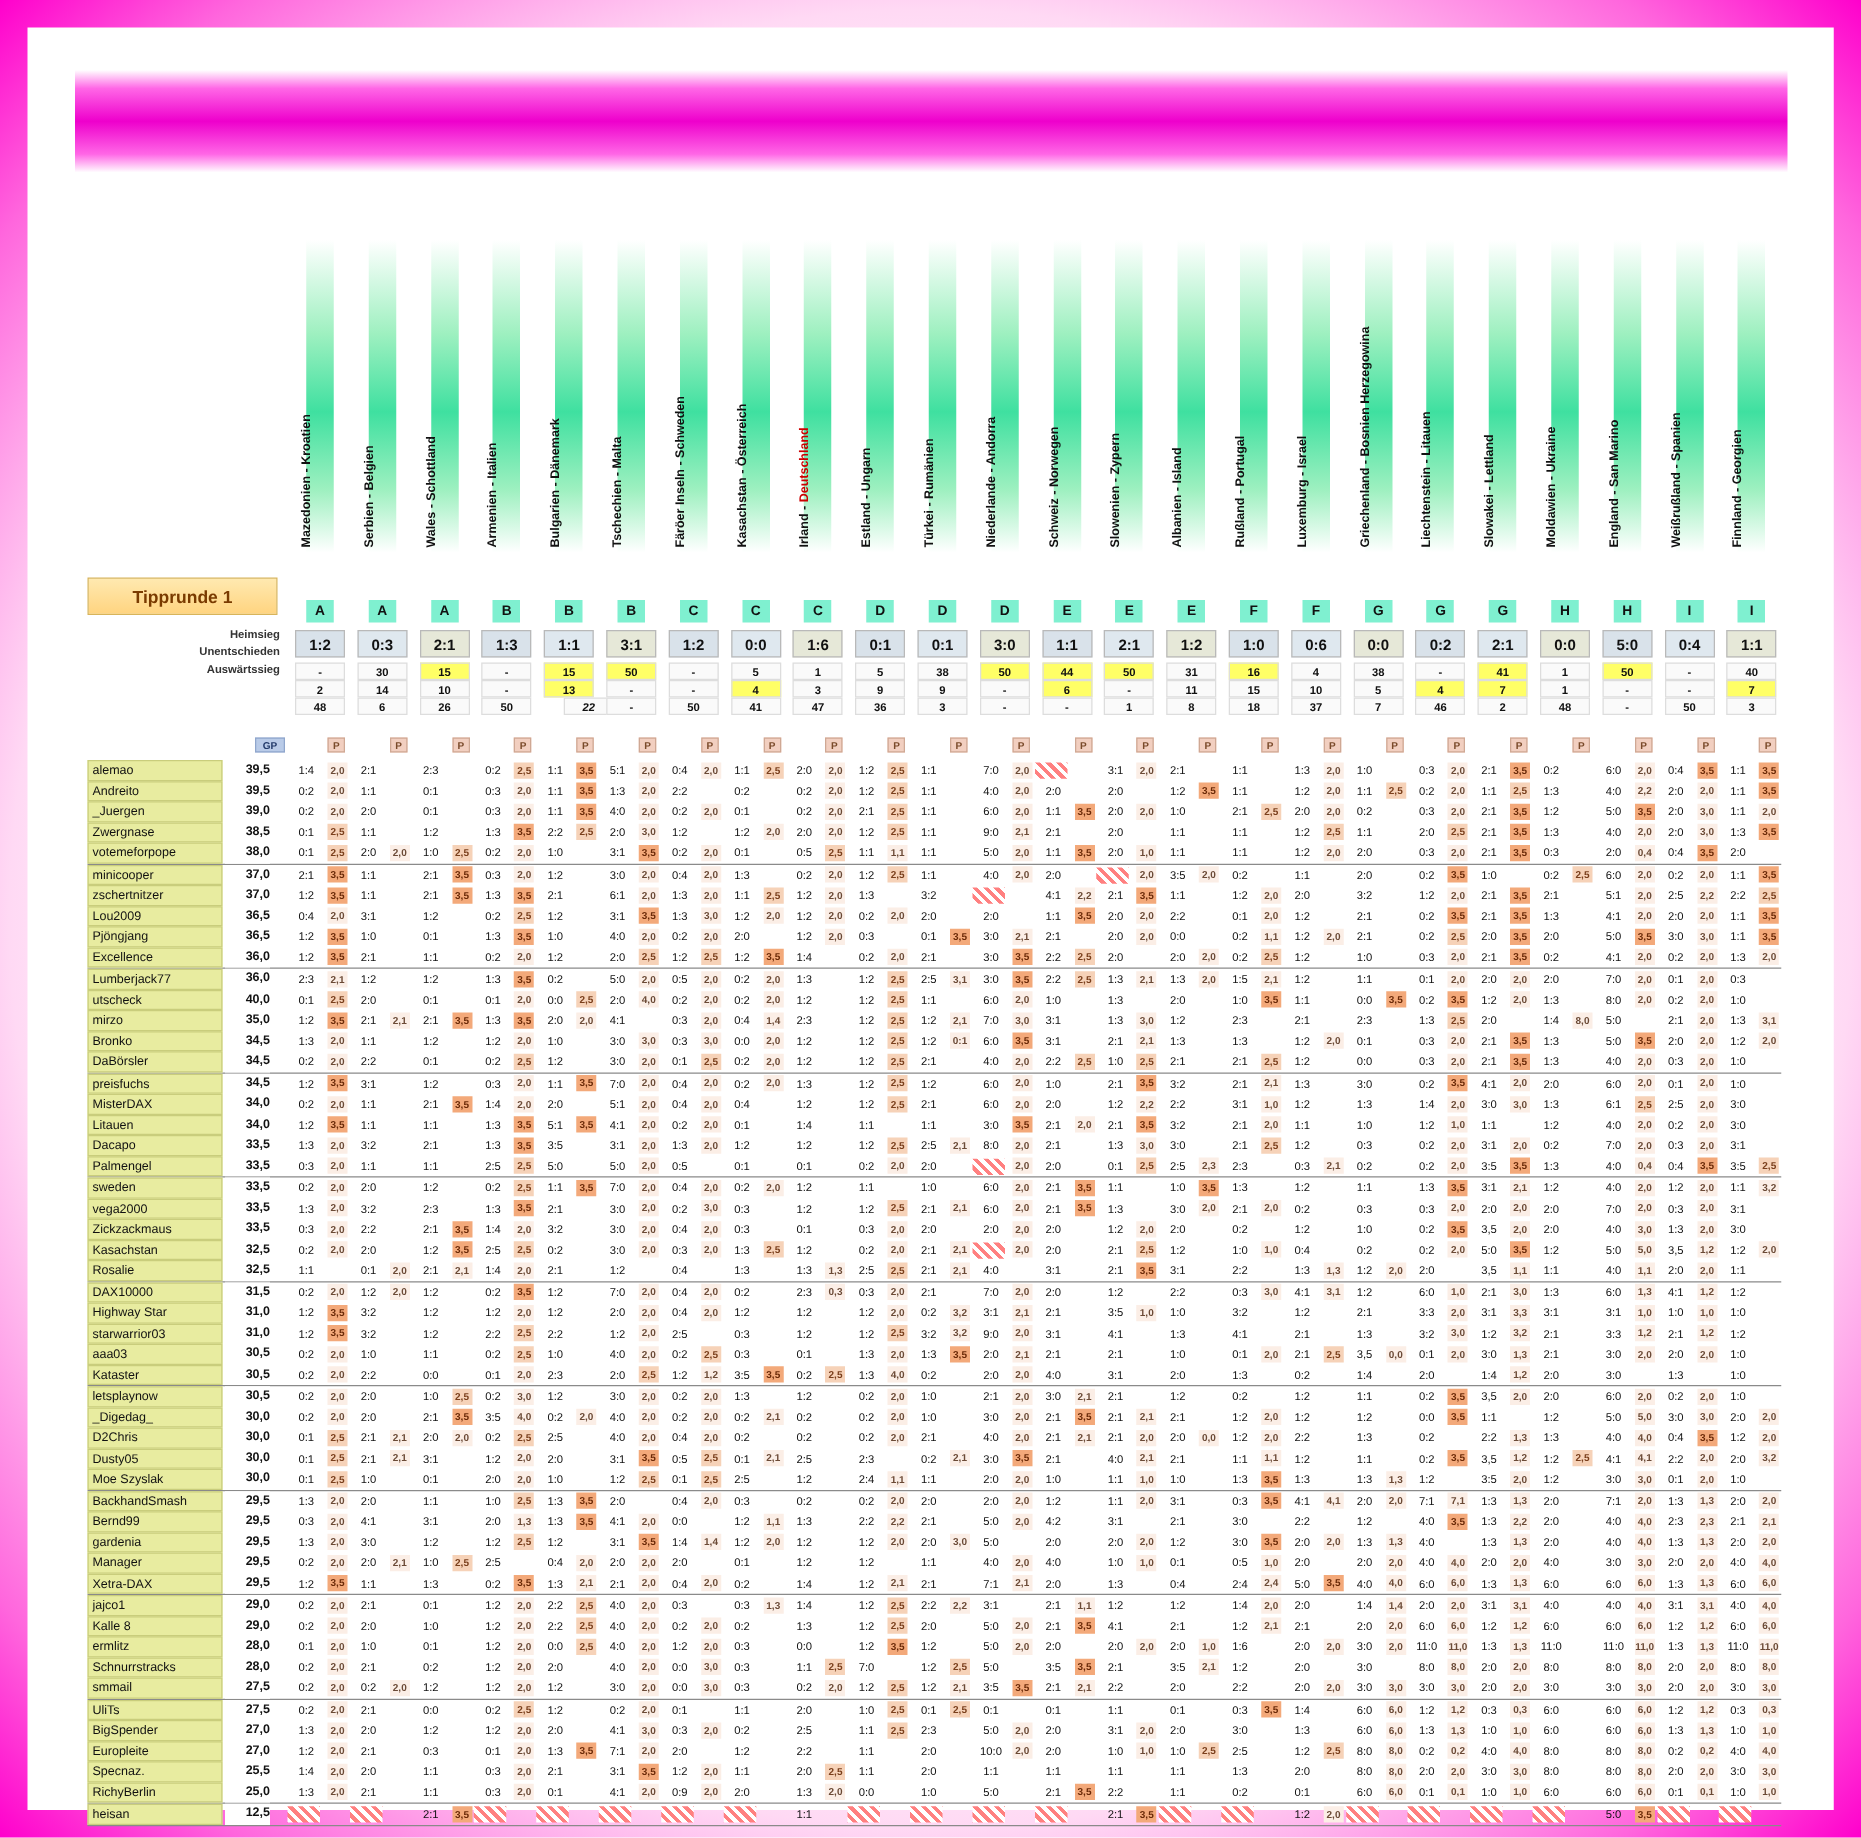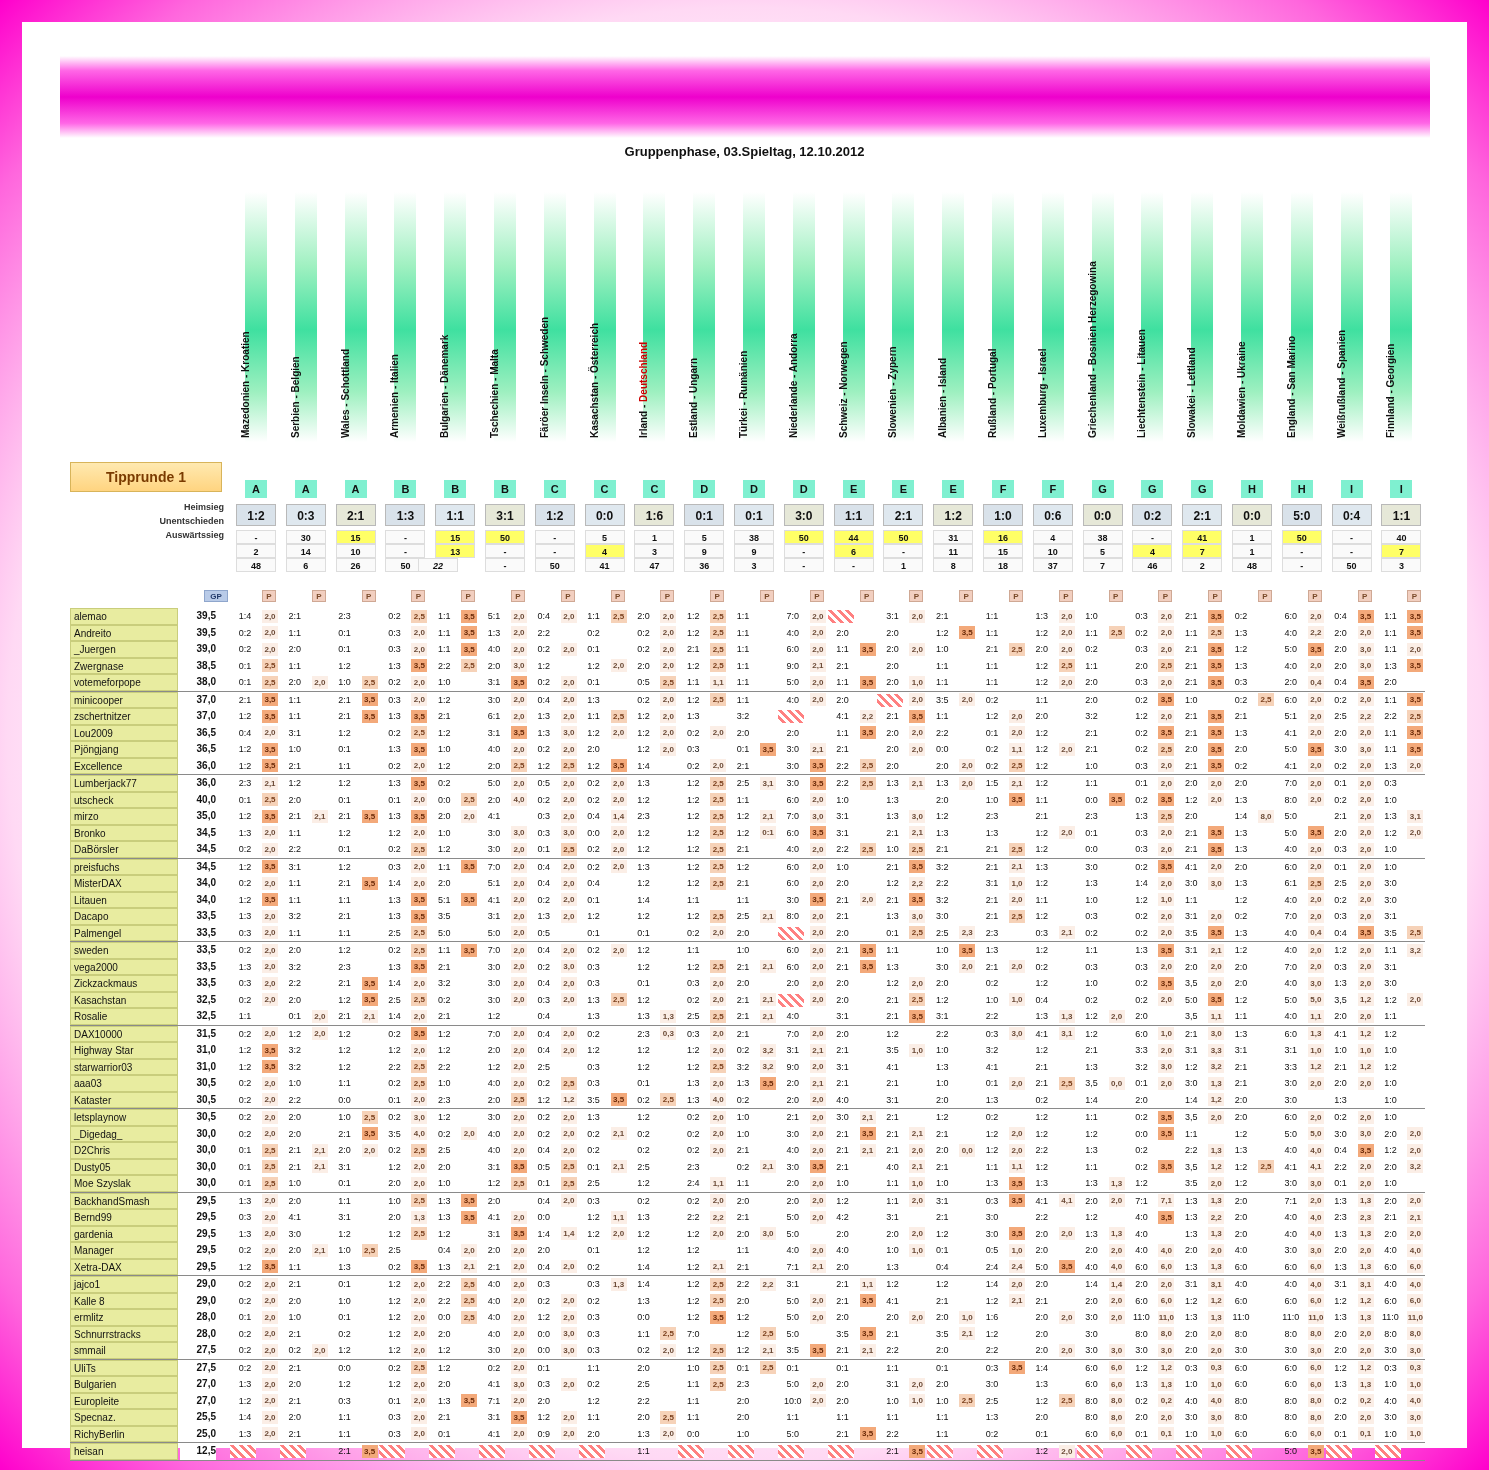--- a/index.html
+++ b/index.html
@@ -157,21 +157,20 @@
   }
   .sep{border-bottom:1px solid #8a8a8a;}
 </style>
 </head>
 <body>
 
 <div class="frame">
   <div class="inner">
 
     <div class="titlebar"></div>
-    <div class="subtitle">Gruppenphase, 03.Spieltag, 12.10.2012</div>
 
 
     <div class="tiprunde">Tipprunde 1</div>
     <div class="statlabels">
       <div>Heimsieg</div>
       <div>Unentschieden</div>
       <div>Auswärtssieg</div>
     </div>
 
     <div class="cols" id="cols">
@@ -211,21 +210,21 @@
         <div class="statcell plain" style="left: 157.4px; top: 352px;">-</div>
         <div class="statcell plain" style="left: 157.4px; top: 366px;">50</div>
         <div class="pcell" style="left: 183.4px; top: 398px;">P</div>
         <div class="colhdr" style="left: 216.2px;">
           <span>Bulgarien - Dänemark</span>
         </div>
         <div class="grpcell" style="left: 216.2px; top: 288px;">B</div>
         <div class="rescell" style="left: 207.2px; top: 312px; background: rgb(223, 232, 239);">1:1</div>
         <div class="statcell hl" style="left: 207.2px; top: 338px;">15</div>
         <div class="statcell hl" style="left: 207.2px; top: 352px;">13</div>
-        <div class="statcell plain" style="left: 190px; top: 366px; font-style: italic;">22</div>
+        <div class="statcell plain" style="left: 223px; top: 366px; font-style: italic;">22</div>
         <div class="pcell" style="left: 233.2px; top: 398px;">P</div>
         <div class="colhdr" style="left: 266px;">
           <span>Tschechien - Malta</span>
         </div>
         <div class="grpcell" style="left: 266px; top: 288px;">B</div>
         <div class="rescell" style="left: 257px; top: 312px; background: rgb(230, 232, 216);">3:1</div>
         <div class="statcell hl" style="left: 257px; top: 338px;">50</div>
         <div class="statcell plain" style="left: 257px; top: 352px;">-</div>
         <div class="statcell plain" style="left: 257px; top: 366px;">-</div>
         <div class="pcell" style="left: 283px; top: 398px;">P</div>
@@ -2326,21 +2325,21 @@
           <div class="ppt pt20" style="left: 1138.2px;">0,3</div>
           <div class="ptip" style="left: 1156px; width: 30px;">6:0</div>
           <div class="ptip" style="left: 1205.8px; width: 30px;">6:0</div>
           <div class="ppt pt20" style="left: 1237.8px;">6,0</div>
           <div class="ptip" style="left: 1255.6px; width: 30px;">1:2</div>
           <div class="ppt pt20" style="left: 1287.6px;">1,2</div>
           <div class="ptip" style="left: 1305.4px; width: 30px;">0:3</div>
           <div class="ppt pt20" style="left: 1337.4px;">0,3</div>
         </div>
         <div class="prow">
-          <div class="pname">Bulgarien</div>
+          <div class="pname">BigSpender</div>
           <div class="pgp">27,0</div>
           <div class="ptip" style="left: 160px; width: 30px;">1:3</div>
           <div class="ppt pt20" style="left: 192px;">2,0</div>
           <div class="ptip" style="left: 209.8px; width: 30px;">2:0</div>
           <div class="ptip" style="left: 259.6px; width: 30px;">1:2</div>
           <div class="ptip" style="left: 309.4px; width: 30px;">1:2</div>
           <div class="ppt pt20" style="left: 341.4px;">2,0</div>
           <div class="ptip" style="left: 359.2px; width: 30px;">2:0</div>
           <div class="ptip" style="left: 409px; width: 30px;">4:1</div>
           <div class="ppt pt20" style="left: 441px;">3,0</div>

